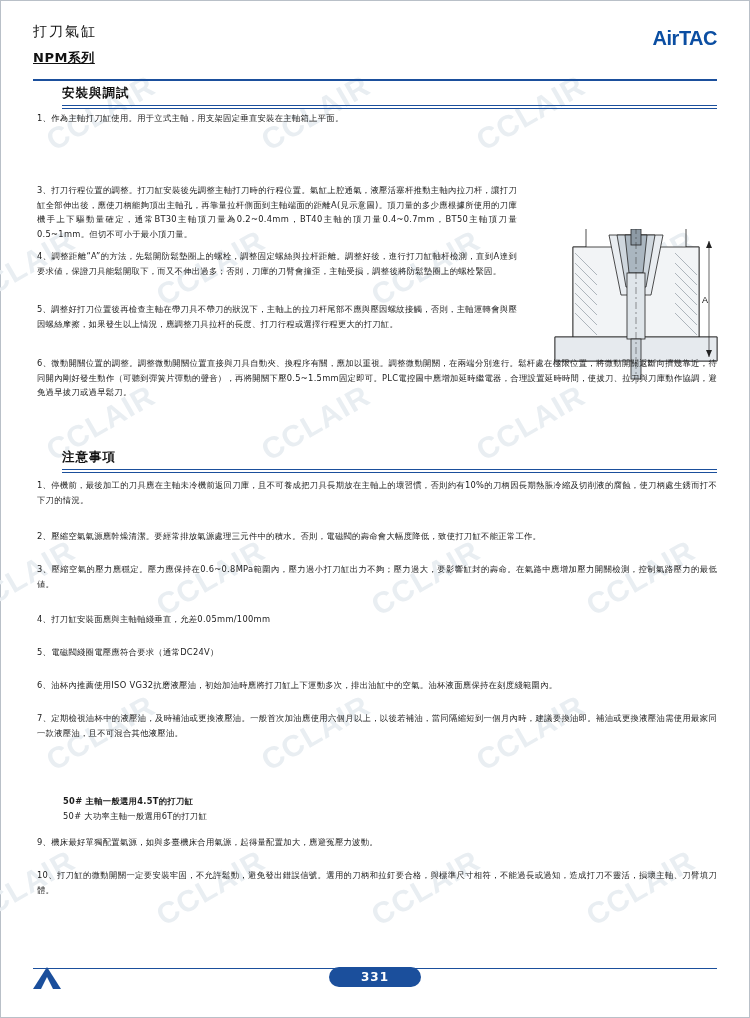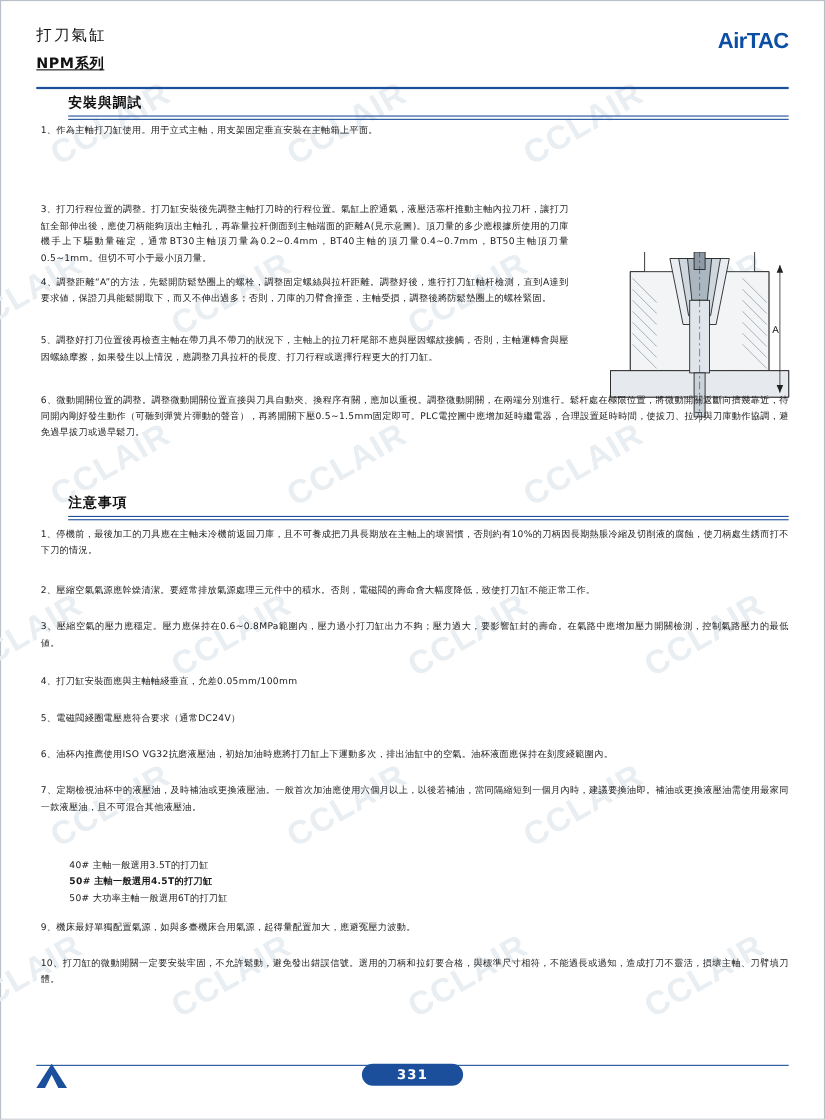--- a/index.html
+++ b/index.html
@@ -228,21 +228,20 @@
 
     <div class="item" style="left:36px; top:677px; width:680px;">
       <span>6、</span><span>油杯內推薦使用ISO VG32抗磨液壓油，初始加油時應將打刀缸上下運動多次，排出油缸中的空氣。油杯液面應保持在刻度綫範圍內。</span>
     </div>
 
     <div class="item" style="left:36px; top:710px; width:680px;">
       <span>7、</span><span>定期檢視油杯中的液壓油，及時補油或更換液壓油。一般首次加油應使用六個月以上，以後若補油，當同隔縮短到一個月內時，建議要換油即。補油或更換液壓油需使用最家同一款液壓油，且不可混合其他液壓油。</span>
     </div>
 
 
-    <div class="item sub" style="left:36px; top:778px; width:400px; padding-left:26px;">40# 主軸一般選用3.5T的打刀缸</div>
     <div class="item sub" style="left:36px; top:793px; width:400px; padding-left:26px;font-weight:bold;">50# 主軸一般選用4.5T的打刀缸</div>
     <div class="item sub" style="left:36px; top:808px; width:400px; padding-left:26px;">50# 大功率主軸一般選用6T的打刀缸</div>
 
     <div class="item" style="left:36px; top:834px; width:680px;">
       <span>9、</span><span>機床最好單獨配置氣源，如與多臺機床合用氣源，起得量配置加大，應避冤壓力波動。</span>
     </div>
 
     <div class="item" style="left:36px; top:867px; width:680px;">
       <span>10、</span><span>打刀缸的微動開關一定要安裝牢固，不允許鬆動，避免發出錯誤信號。選用的刀柄和拉釘要合格，與標準尺寸相符，不能過長或過知，造成打刀不靈活，損壞主軸、刀臂填刀體。</span>
     </div>

